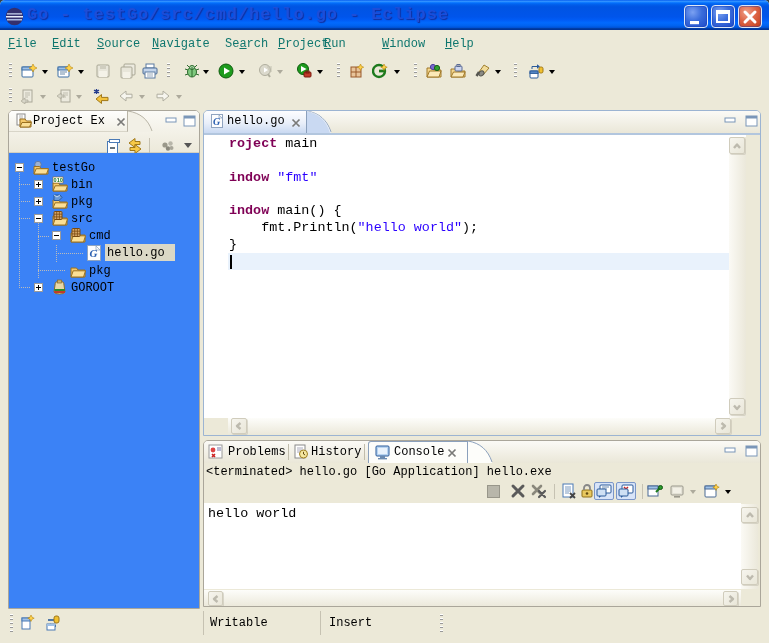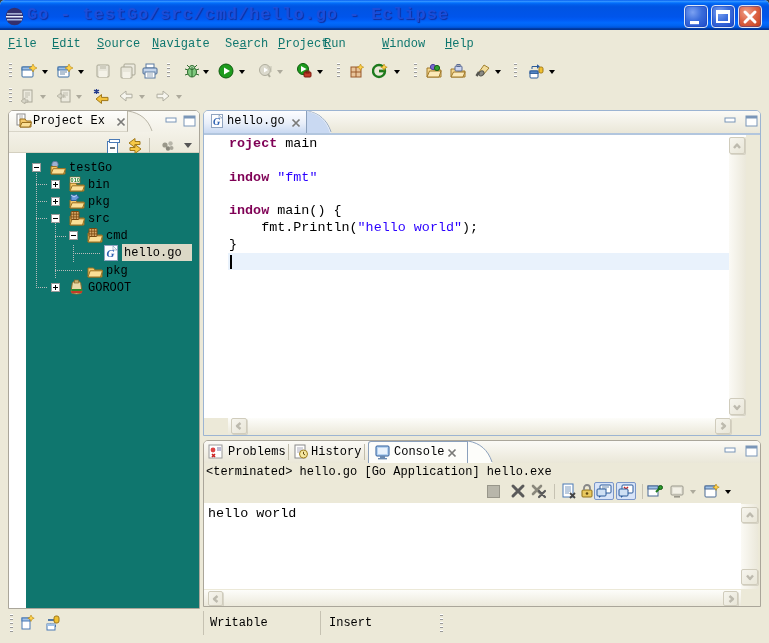--- a/index.html
+++ b/index.html
@@ -319,21 +319,21 @@
  <div class="abs ic" style="left:151px;top:28px">
         <svg width="16" height="16">
           <circle cx="5" cy="6" r="2.6" fill="#9a988a"></circle>
           <circle cx="10.5" cy="4.5" r="2.2" fill="#b8b6aa"></circle>
           <circle cx="8" cy="9.5" r="2.2" fill="#8a887c"></circle>
           <circle cx="11.5" cy="9" r="2" fill="#a8a69a"></circle>
         </svg>
       </div>
  <div class="abs" style="left:175px;top:32px;width:0;height:0;border-left:4.5px solid transparent;border-right:4.5px solid transparent;border-top:5px solid #555"></div>
 
- <div class="abs" id="tree" style="left:17px;top:42px;width:190px;height:456px;background:#0f766e">
+ <div class="abs" id="tree" style="left:0;top:42px;width:190px;height:456px;background:#3b82f6">
   <div class="abs" style="left:10px;top:16px;width:1px;height:119px;background:repeating-linear-gradient(180deg,#bbb 0 1px,transparent 1px 2px)"></div>
   <div class="abs" style="left:29px;top:66px;width:1px;height:60px;background:repeating-linear-gradient(180deg,#bbb 0 1px,transparent 1px 2px)"></div>
   <div class="abs" style="left:47px;top:92px;width:1px;height:17px;background:repeating-linear-gradient(180deg,#bbb 0 1px,transparent 1px 2px)"></div>
   <div class="abs" style="left:10px;top:31px;width:12px;height:1px;background:repeating-linear-gradient(90deg,#bbb 0 1px,transparent 1px 2px)"></div>
   <div class="abs" style="left:10px;top:48px;width:12px;height:1px;background:repeating-linear-gradient(90deg,#bbb 0 1px,transparent 1px 2px)"></div>
   <div class="abs" style="left:10px;top:65px;width:12px;height:1px;background:repeating-linear-gradient(90deg,#bbb 0 1px,transparent 1px 2px)"></div>
   <div class="abs" style="left:10px;top:134px;width:12px;height:1px;background:repeating-linear-gradient(90deg,#bbb 0 1px,transparent 1px 2px)"></div>
   <div class="abs" style="left:29px;top:83px;width:11px;height:1px;background:repeating-linear-gradient(90deg,#bbb 0 1px,transparent 1px 2px)"></div>
   <div class="abs" style="left:29px;top:117px;width:28px;height:1px;background:repeating-linear-gradient(90deg,#bbb 0 1px,transparent 1px 2px)"></div>
   <div class="abs" style="left:47px;top:100px;width:28px;height:1px;background:repeating-linear-gradient(90deg,#bbb 0 1px,transparent 1px 2px)"></div>

